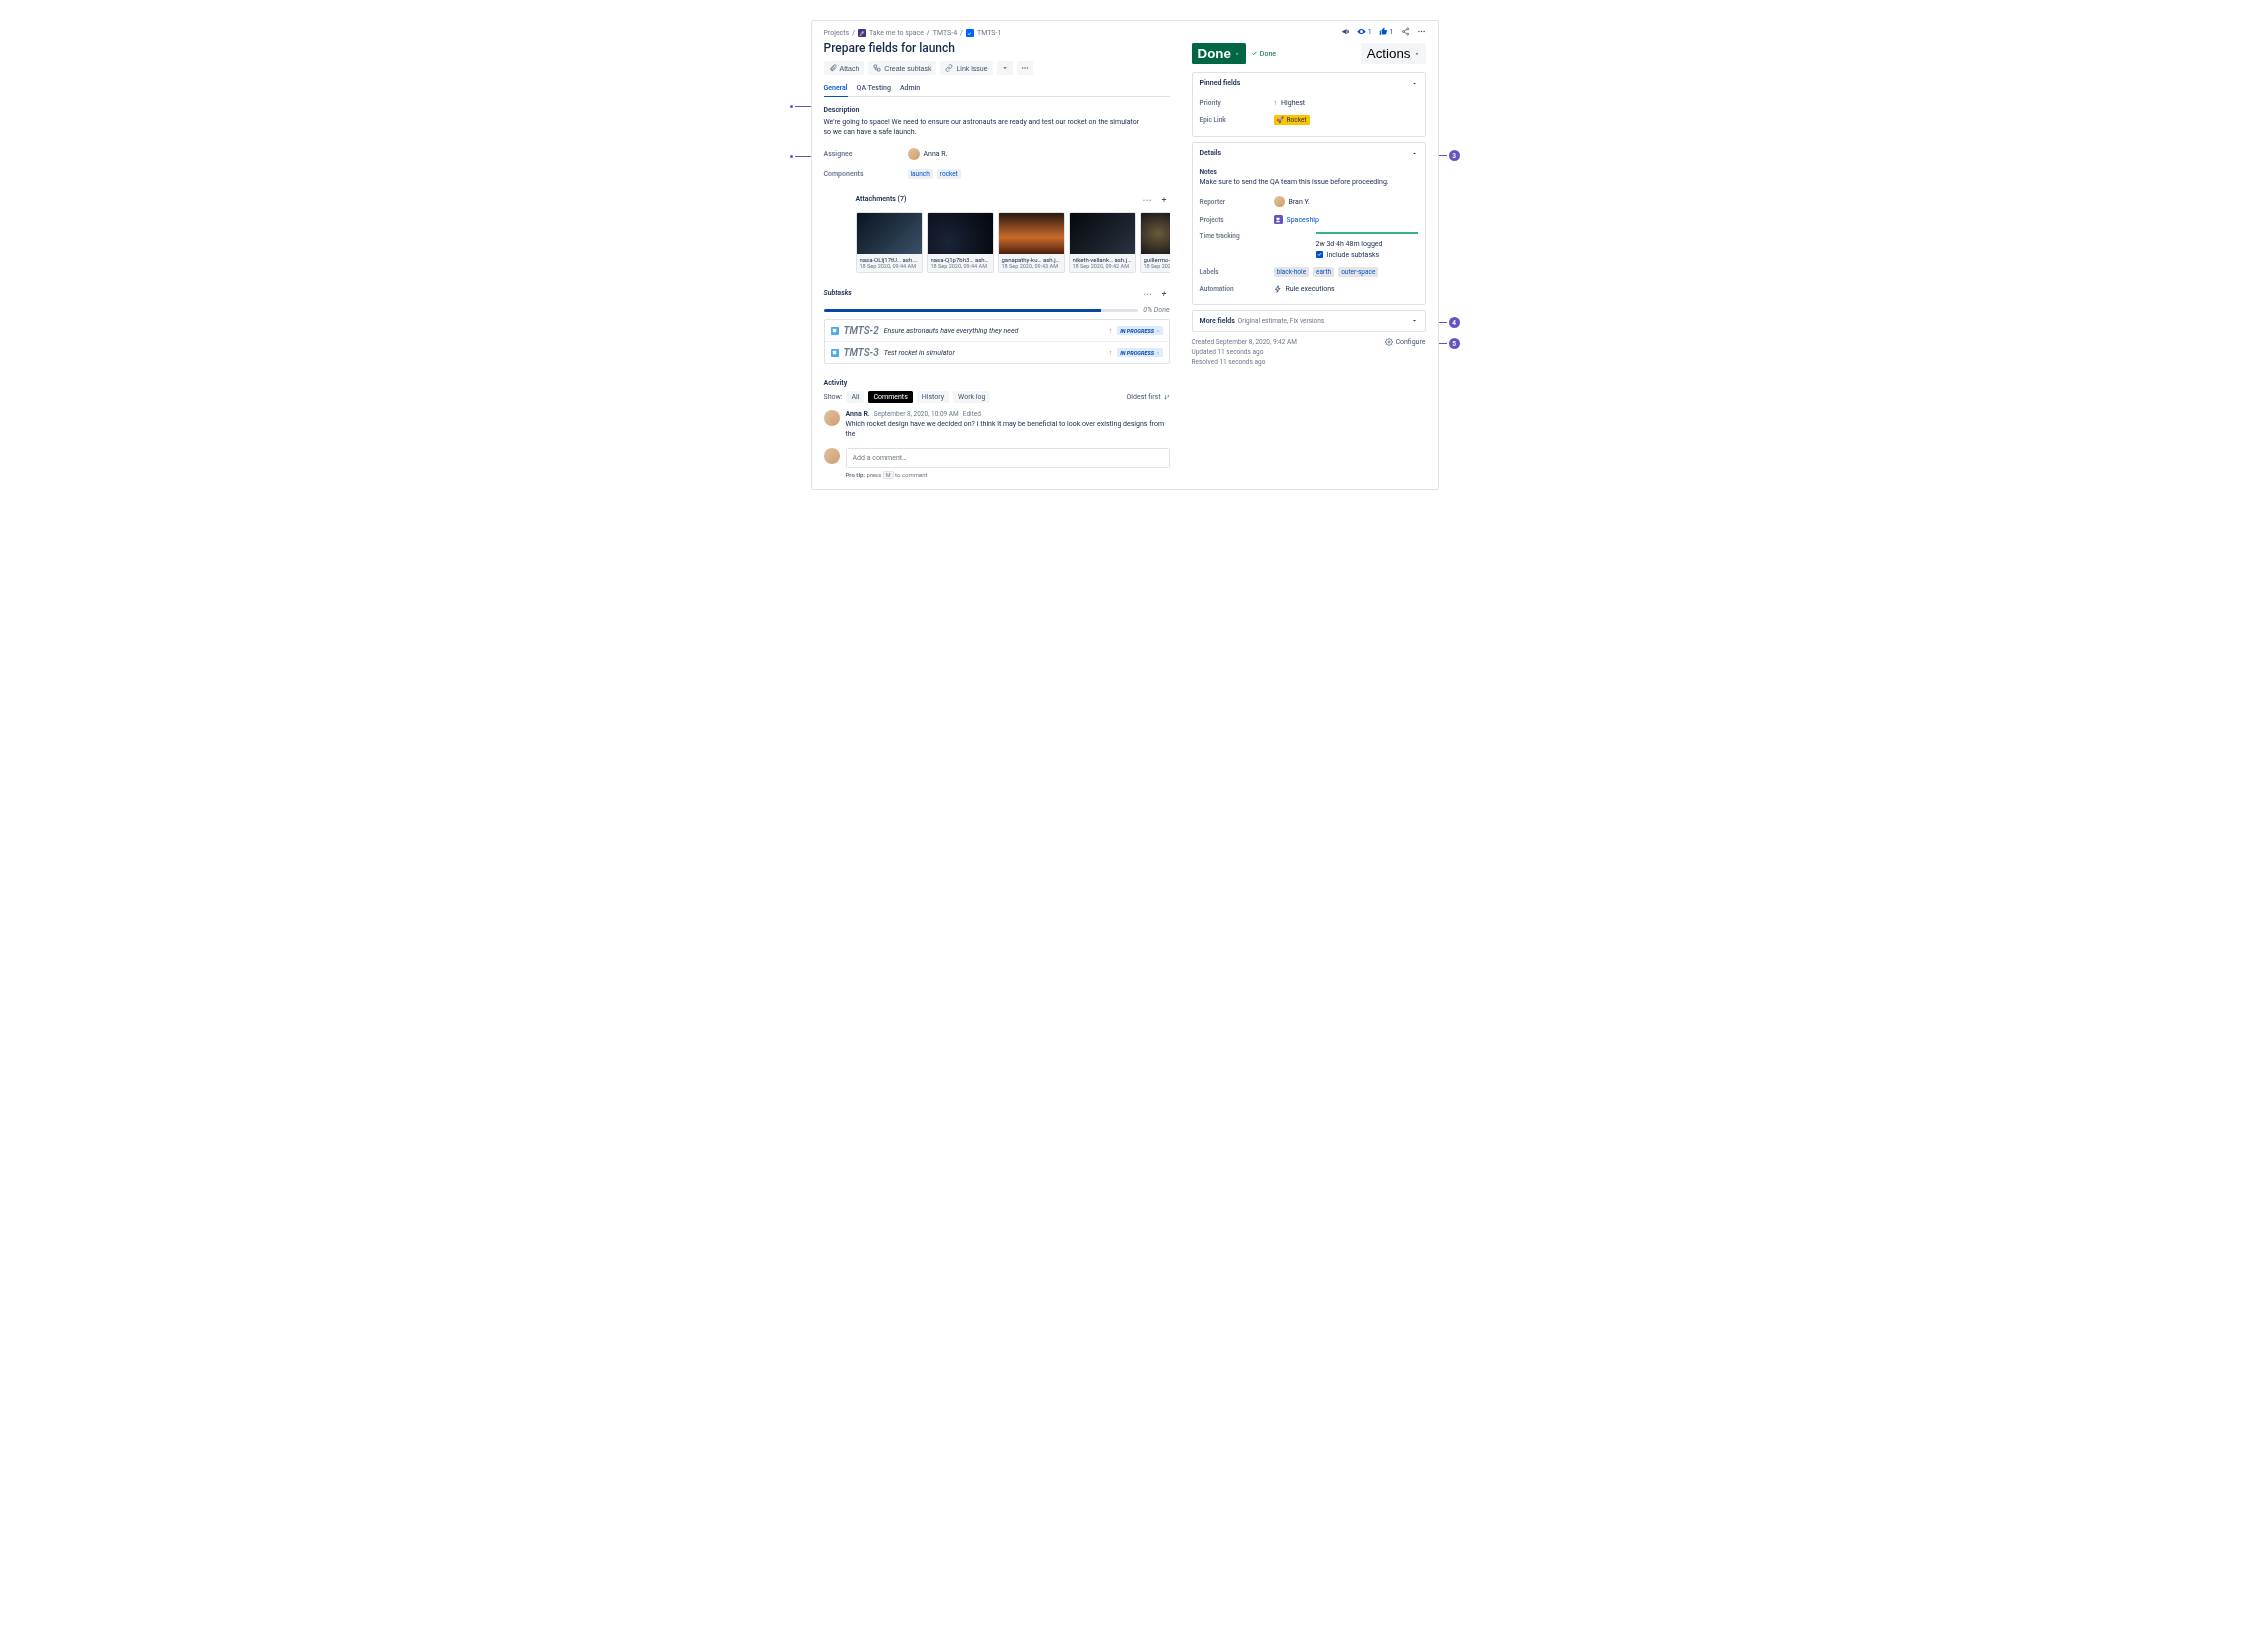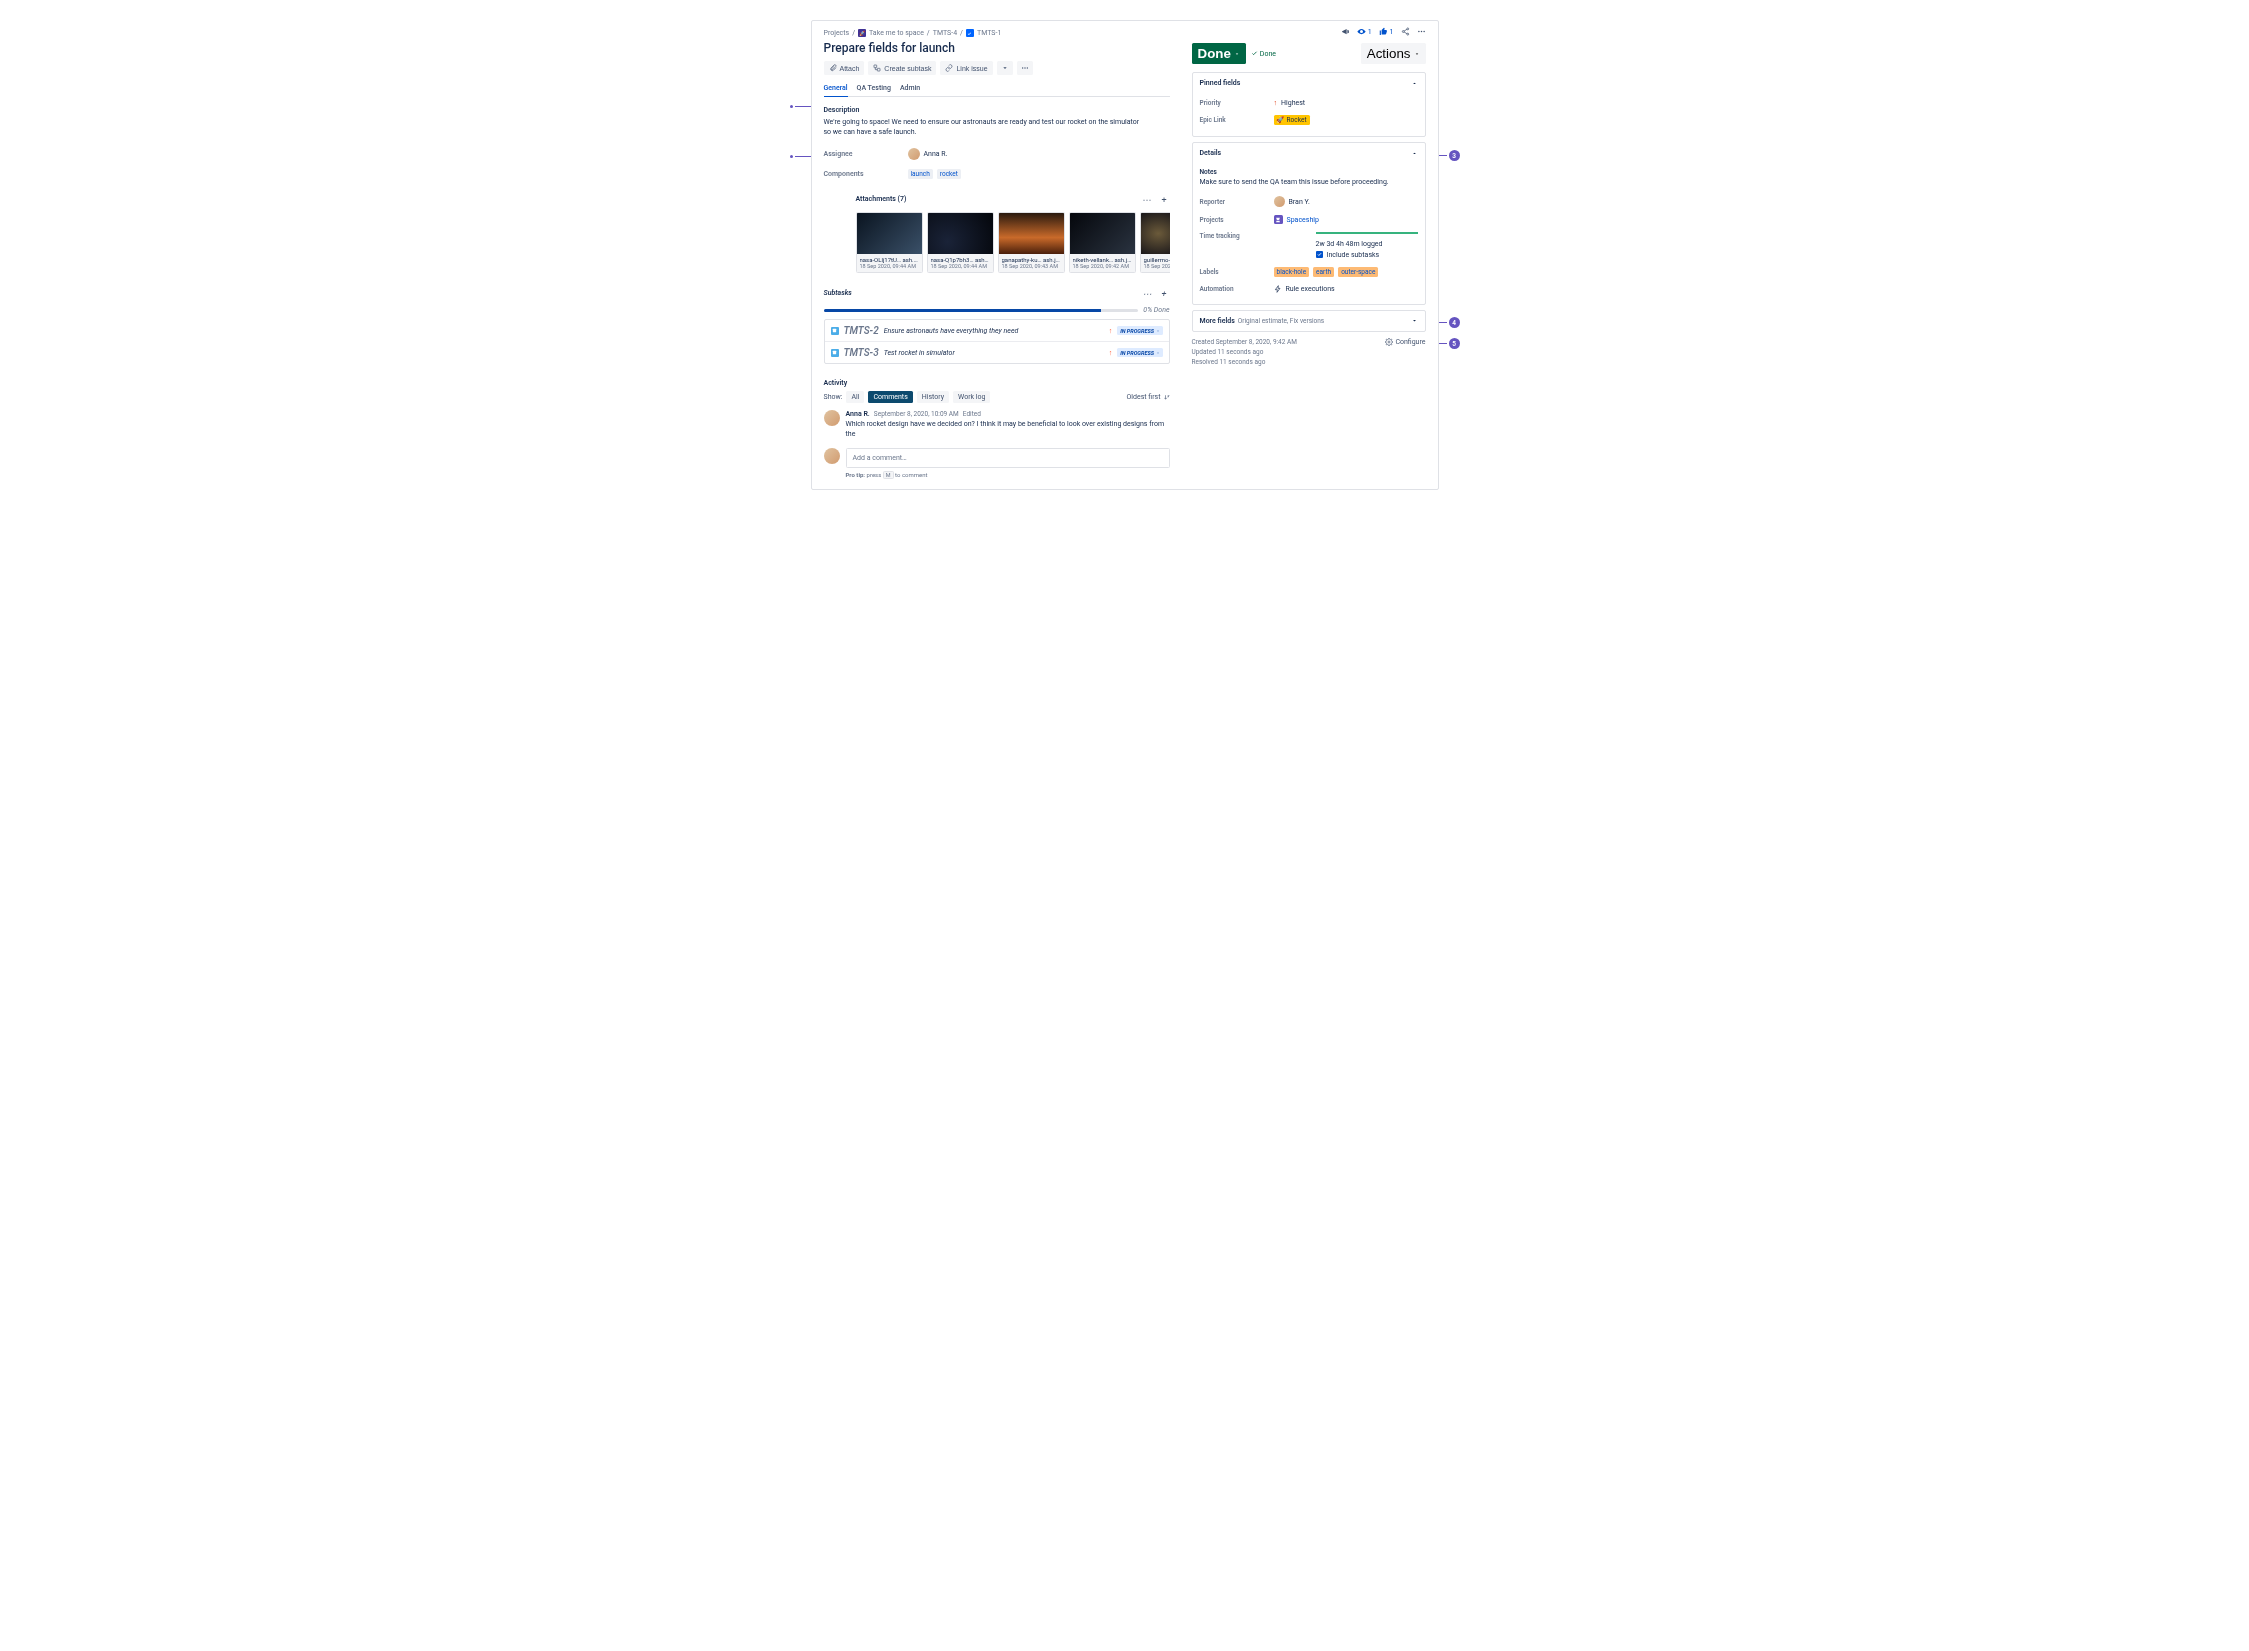--- a/index.html
+++ b/index.html
@@ -97,21 +97,21 @@
 .subtask-key { color:#6B778C; font-size:10px; font-weight:600; }
 .subtask-title { flex:1; color:#172B4D; }
 .prio-arrow { color:#FF5630; font-weight:700; }
 .status-lozenge { background:#DEEBFF; color:#0747A6; font-size:5.5px; font-weight:700; padding:1.5px 3px; border-radius:1.5px; display:inline-flex; align-items:center; gap:1.5px; }
 
 .activity { margin-top:15px; }
 .activity-header { font-weight:600; margin-bottom:4px; }
 .activity-controls { display:flex; align-items:center; gap:4px; margin-bottom:7px; }
 .activity-controls .lbl { color:#42526E; }
 .pill { background:#F4F5F7; padding:2px 5px; border-radius:1.5px; cursor:pointer; color:#42526E; font-size:7px; }
-.pill.active { background:#0c4a6e; color:#fff; }
+.pill.active { background:#000000; color:#fff; }
 .sort-btn { margin-left:auto; color:#42526E; cursor:pointer; display:flex; align-items:center; gap:2px; font-size:7px; }
 
 .comment { display:flex; gap:6px; margin-bottom:8px; }
 .comment .avatar { flex:0 0 16px; width:16px; height:16px; }
 .comment-body { flex:1; min-width:0; }
 .comment-meta { display:flex; gap:4px; align-items:center; margin-bottom:2px; }
 .comment-author { font-weight:600; color:#172B4D; }
 .comment-date { color:#6B778C; font-size:6.5px; }
 .comment-edited { color:#6B778C; font-size:6.5px; }
 .comment-text { color:#172B4D; line-height:1.4; }
@@ -144,21 +144,21 @@
 .epic-lozenge { background:#FFC400; color:#172B4D; padding:1px 3px; border-radius:1.5px; font-size:6.5px; display:inline-flex; align-items:center; gap:2px; cursor:pointer; }
 
 .notes-label { font-weight:600; font-size:6.5px; margin:3px 0 2px; }
 .notes-text { color:#172B4D; font-size:7px; margin-bottom:6px; }
 .proj-icon { width:9px; height:9px; background:#6554C0; border-radius:1.5px; display:inline-flex; align-items:center; justify-content:center; }
 .proj-icon svg{width:6px;height:6px;color:#fff;}
 .link-blue { color:#0052CC; cursor:pointer; }
 .tt-bar { height:1.5px; background:#36B37E; width:100%; margin-bottom:3px; }
 .cb { width:7px; height:7px; background:#0052CC; border-radius:1px; display:inline-flex; align-items:center; justify-content:center; }
 .cb svg{width:5px;height:5px;color:#fff;}
-.label-chip { background:#fdba74; color:#0052CC; padding:1px 3px; border-radius:1.5px; font-size:6.5px; cursor:pointer; }
+.label-chip { background:#e5e5e5; color:#0052CC; padding:1px 3px; border-radius:1.5px; font-size:6.5px; cursor:pointer; }
 
 .more-fields-hint { color:#6B778C; font-size:6.5px; margin-left:3px; font-weight:400; }
 
 .meta-footer { color:#6B778C; font-size:6.5px; line-height:1.6; margin-top:4px; display:flex; justify-content:space-between; align-items:flex-start; }
 .configure { color:#42526E; display:inline-flex; align-items:center; gap:2px; cursor:pointer; font-size:7px; }
 
 
 .callout { position:absolute; display:flex; align-items:center; }
 .callout .dot { width:3px; height:3px; background:#6554C0; border-radius:50%; }
 .callout .num { width:11px; height:11px; border-radius:50%; background:#6554C0; color:#fff; font-size:6.5px; font-weight:600; display:flex; align-items:center; justify-content:center; }

